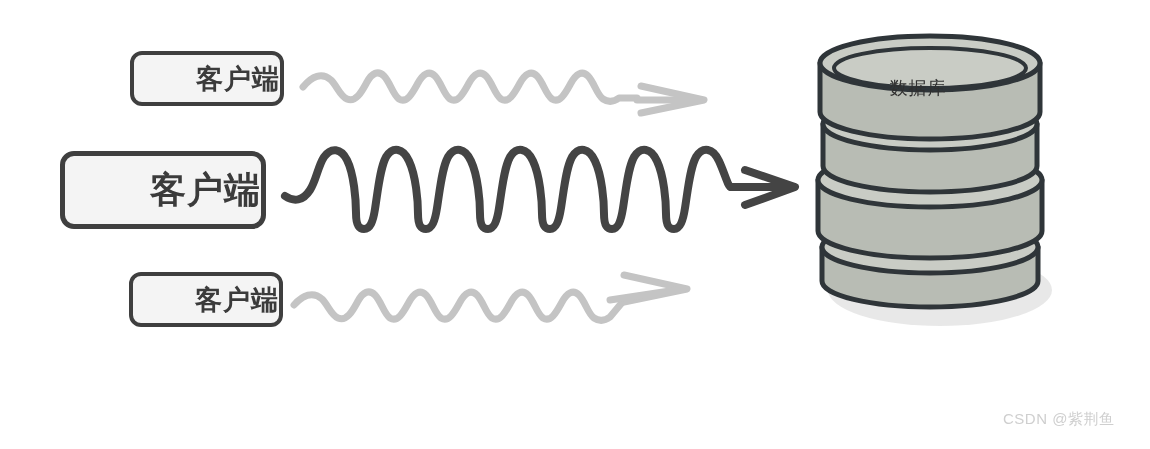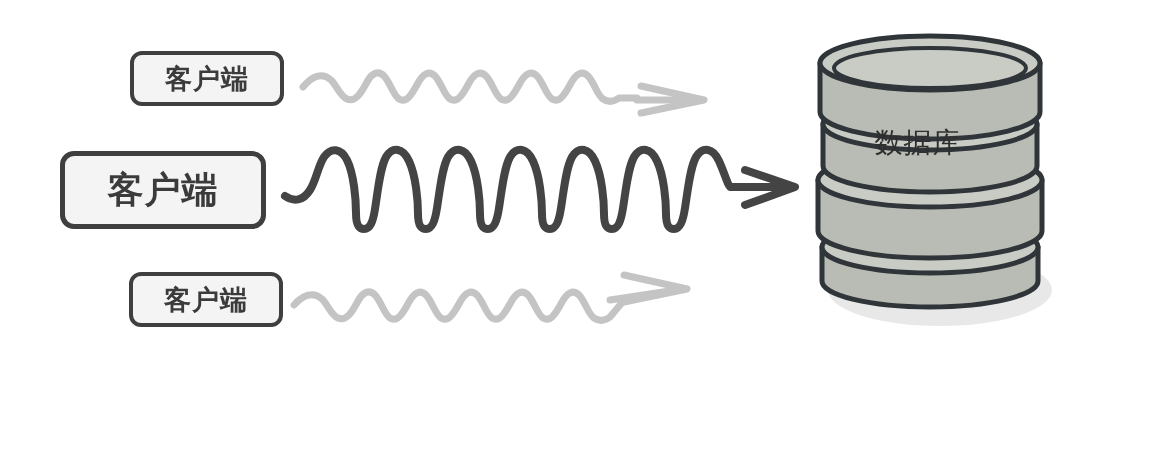--- a/index.html
+++ b/index.html
@@ -18,21 +18,21 @@
     overflow: hidden;
   }
   .client-box {
     position: absolute;
     box-sizing: border-box;
     background: #f4f4f4;
     border: 4px solid #3f3f3f;
     border-radius: 12px;
     display: flex;
     align-items: center;
-    justify-content: center;
+    justify-content: flex-end;
     color: #3b3b3b;
     letter-spacing: 1px;
     white-space: nowrap;
   }
   #client-top {
     left: 130px;
     top: 51px;
     width: 154px;
     height: 55px;
     font-size: 27px;
@@ -73,25 +73,24 @@
     font-size: 30px;
     color: #a9a9a9;
     letter-spacing: 2px;
   }
   #db-label {
     position: absolute;
     left: 848px;
     top: 76px;
     width: 140px;
     text-align: center;
-    font-size: 28px;
+    font-size: 18px;
     color: #2f2f2f;
     letter-spacing: 1px;
     pointer-events: none;
-    margin-top: 48px;
   }
   #watermark {
     position: absolute;
     left: 1003px;
     top: 410px;
     font-size: 15px;
     color: #cfcfcf;
     letter-spacing: 0.5px;
     white-space: nowrap;
   }
@@ -221,14 +220,15 @@
     <span>客户端</span>
   </div>
 
   <div class="client-box" id="client-bot">
     <span>客户端</span>
   </div>
 
   <div id="db-label">数据库</div>
 
 
+  <div id="watermark">CSDN @紫荆鱼</div>
 
 </div>
 
 </body></html>

